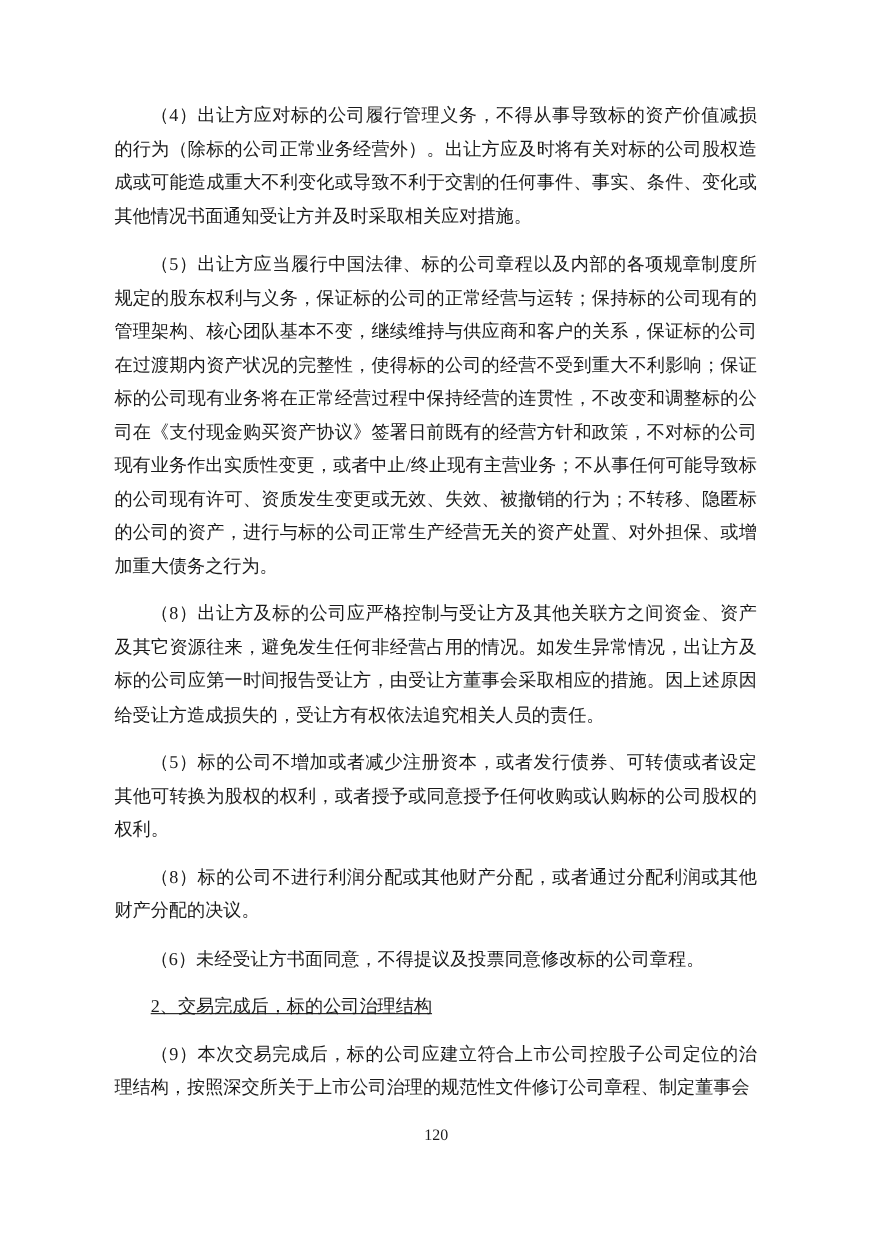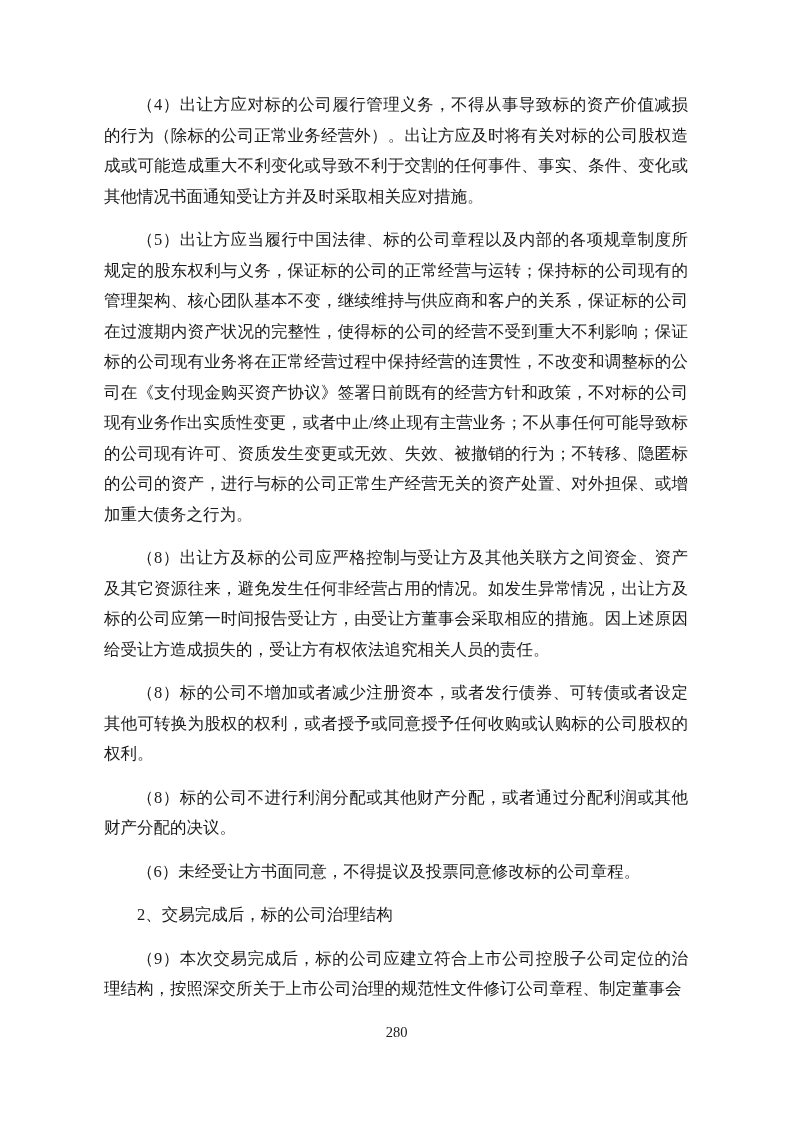--- a/index.html
+++ b/index.html
@@ -34,39 +34,40 @@
     text-indent: 2em;
     word-break: break-all;
     color: #1a1a1a;
   }
   .heading {
     margin: 0 0 13px 0;
     font-size: 16.5px;
     line-height: 30.5px;
     text-indent: 2em;
     color: #1a1a1a;
+    text-decoration: underline;
   }
   .page-number {
     position: absolute;
     left: 0;
     right: 0;
     top: 1022px;
     text-align: center;
     font-size: 14.5px;
     line-height: 20px;
     color: #1a1a1a;
   }
 </style>
 </head>
 <body>
 
 <div class="page">
   <p class="para">（4）出让方应对标的公司履行管理义务，不得从事导致标的资产价值减损的行为（除标的公司正常业务经营外）。出让方应及时将有关对标的公司股权造成或可能造成重大不利变化或导致不利于交割的任何事件、事实、条件、变化或其他情况书面通知受让方并及时采取相关应对措施。</p>
   <p class="para">（5）出让方应当履行中国法律、标的公司章程以及内部的各项规章制度所规定的股东权利与义务，保证标的公司的正常经营与运转；保持标的公司现有的管理架构、核心团队基本不变，继续维持与供应商和客户的关系，保证标的公司在过渡期内资产状况的完整性，使得标的公司的经营不受到重大不利影响；保证标的公司现有业务将在正常经营过程中保持经营的连贯性，不改变和调整标的公司在《支付现金购买资产协议》签署日前既有的经营方针和政策，不对标的公司现有业务作出实质性变更，或者中止/终止现有主营业务；不从事任何可能导致标的公司现有许可、资质发生变更或无效、失效、被撤销的行为；不转移、隐匿标的公司的资产，进行与标的公司正常生产经营无关的资产处置、对外担保、或增加重大债务之行为。</p>
   <p class="para">（8）出让方及标的公司应严格控制与受让方及其他关联方之间资金、资产及其它资源往来，避免发生任何非经营占用的情况。如发生异常情况，出让方及标的公司应第一时间报告受让方，由受让方董事会采取相应的措施。因上述原因给受让方造成损失的，受让方有权依法追究相关人员的责任。</p>
-  <p class="para">（8）标的公司不增加或者减少注册资本，或者发行债券、可转债或者设定其他可转换为股权的权利，或者授予或同意授予任何收购或认购标的公司股权的权利。</p>
+  <p class="para">（5）标的公司不增加或者减少注册资本，或者发行债券、可转债或者设定其他可转换为股权的权利，或者授予或同意授予任何收购或认购标的公司股权的权利。</p>
   <p class="para">（8）标的公司不进行利润分配或其他财产分配，或者通过分配利润或其他财产分配的决议。</p>
   <p class="para">（6）未经受让方书面同意，不得提议及投票同意修改标的公司章程。</p>
   <p class="heading">2、交易完成后，标的公司治理结构</p>
   <p class="para">（9）本次交易完成后，标的公司应建立符合上市公司控股子公司定位的治理结构，按照深交所关于上市公司治理的规范性文件修订公司章程、制定董事会</p>
 </div>
 
-<div class="page-number">280</div>
+<div class="page-number">120</div>
 
 </body></html>

